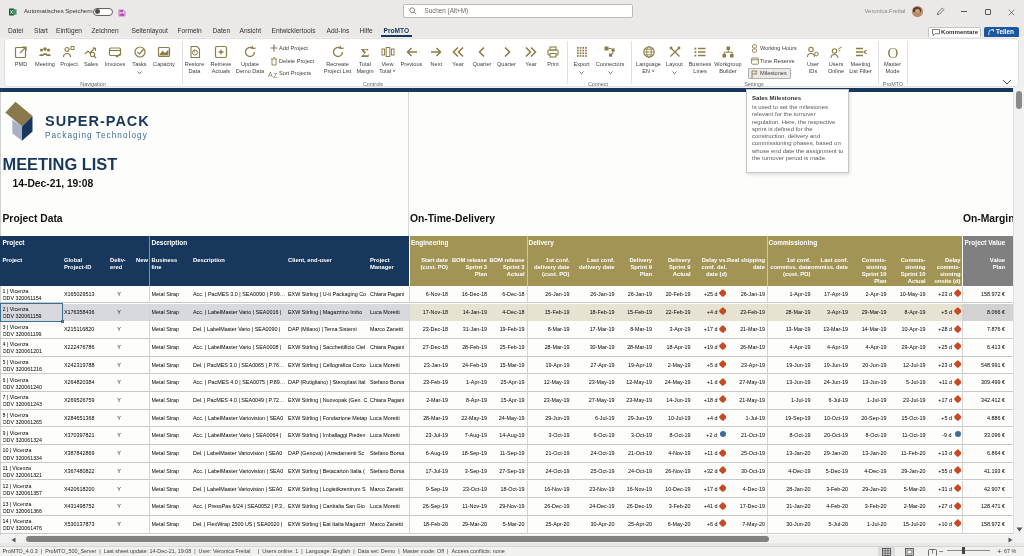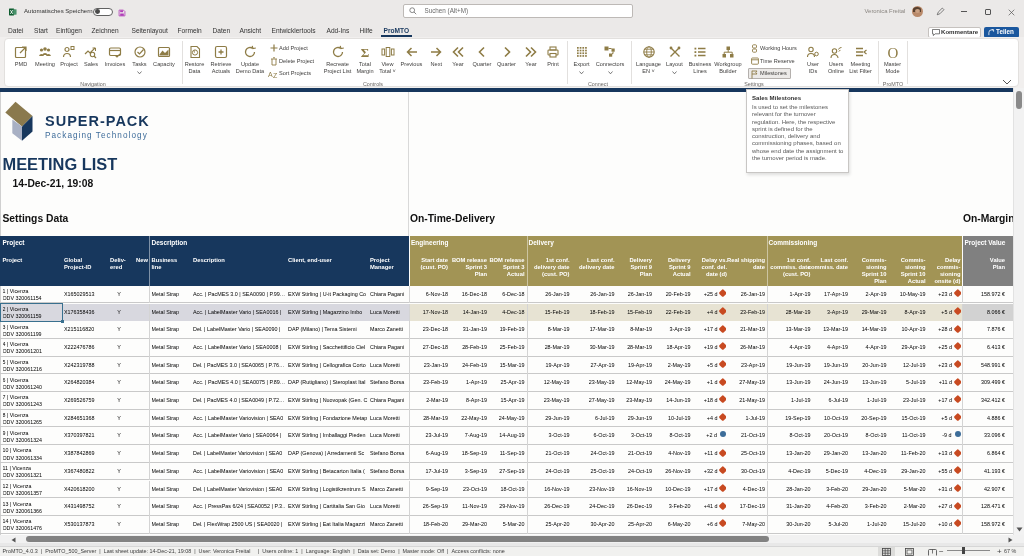--- a/index.html
+++ b/index.html
@@ -312,21 +312,21 @@
 <div class="abs" style="left:408.3px;top:91.6px;width:1px;height:144.4px;background:#d9d9d9;"></div>
 <svg class="abs" style="left:4px;top:98px" width="160" height="46" viewBox="0 0 160 46">
 <polygon points="1.3,14.6 11.5,3.7 28.5,18.1 18,28.4" fill="#8a794d"></polygon>
 <polygon points="8.3,21.5 18,28.4 18,42.7 8.3,35.3" fill="#a8b0c4"></polygon>
 <polygon points="18,28.4 28.5,18.1 28.5,33.5 18,42.7" fill="#17375d"></polygon>
 <text x="41" y="28" font-size="14.5" font-weight="bold" fill="#17375d" font-family="Liberation Sans" letter-spacing="1.0">SUPER-PACK</text>
 <text x="41" y="39.5" font-size="8.2" fill="#3f6d9b" font-family="Liberation Sans" letter-spacing="1.05">Packaging Technology</text>
 </svg>
 <div class="abs" style="left:2.5px;top:154.5px;font-size:16.4px;font-weight:bold;color:#17375d;">MEETING LIST</div>
 <div class="abs" style="left:2.5px;top:178px;font-size:10.3px;font-weight:bold;color:#111;margin-left:10px;">14-Dec-21, 19:08</div>
-<div class="abs" style="left:2.5px;top:212.5px;font-size:10.3px;font-weight:bold;color:#111;">Settings Data</div>
+<div class="abs" style="left:2.5px;top:212.5px;font-size:10.3px;font-weight:bold;color:#111;">Project Data</div>
 <div class="abs" style="left:410px;top:212.5px;font-size:10.3px;font-weight:bold;color:#111;">On-Time-Delivery</div>
 <div class="abs" style="left:963px;top:212.5px;font-size:10.3px;font-weight:bold;color:#111;">On-Margin</div>
 <div class="abs" style="left:0;top:236.0px;width:408.5px;height:49.80000000000001px;background:#17375d;"></div>
 <div class="abs" style="left:409.5px;top:236.0px;width:552px;height:49.80000000000001px;background:#a29455;"></div>
 <div class="abs" style="left:962.5px;top:236.0px;width:50.5px;height:49.80000000000001px;background:#808080;"></div>
 <div class="abs" style="left:149px;top:236.0px;width:1px;height:49.80000000000001px;background:rgba(255,255,255,0.45);"></div>
 <div class="abs" style="left:526.5px;top:236.0px;width:1px;height:49.80000000000001px;background:rgba(255,255,255,0.45);"></div>
 <div class="abs" style="left:766.5px;top:236.0px;width:1px;height:49.80000000000001px;background:rgba(255,255,255,0.45);"></div>
 <div class="abs" style="left:2.5px;top:238.8px;font-size:6.5px;font-weight:bold;color:#fff;">Project</div>
 <div class="abs" style="left:151.5px;top:238.8px;font-size:6.5px;font-weight:bold;color:#fff;">Description</div>

